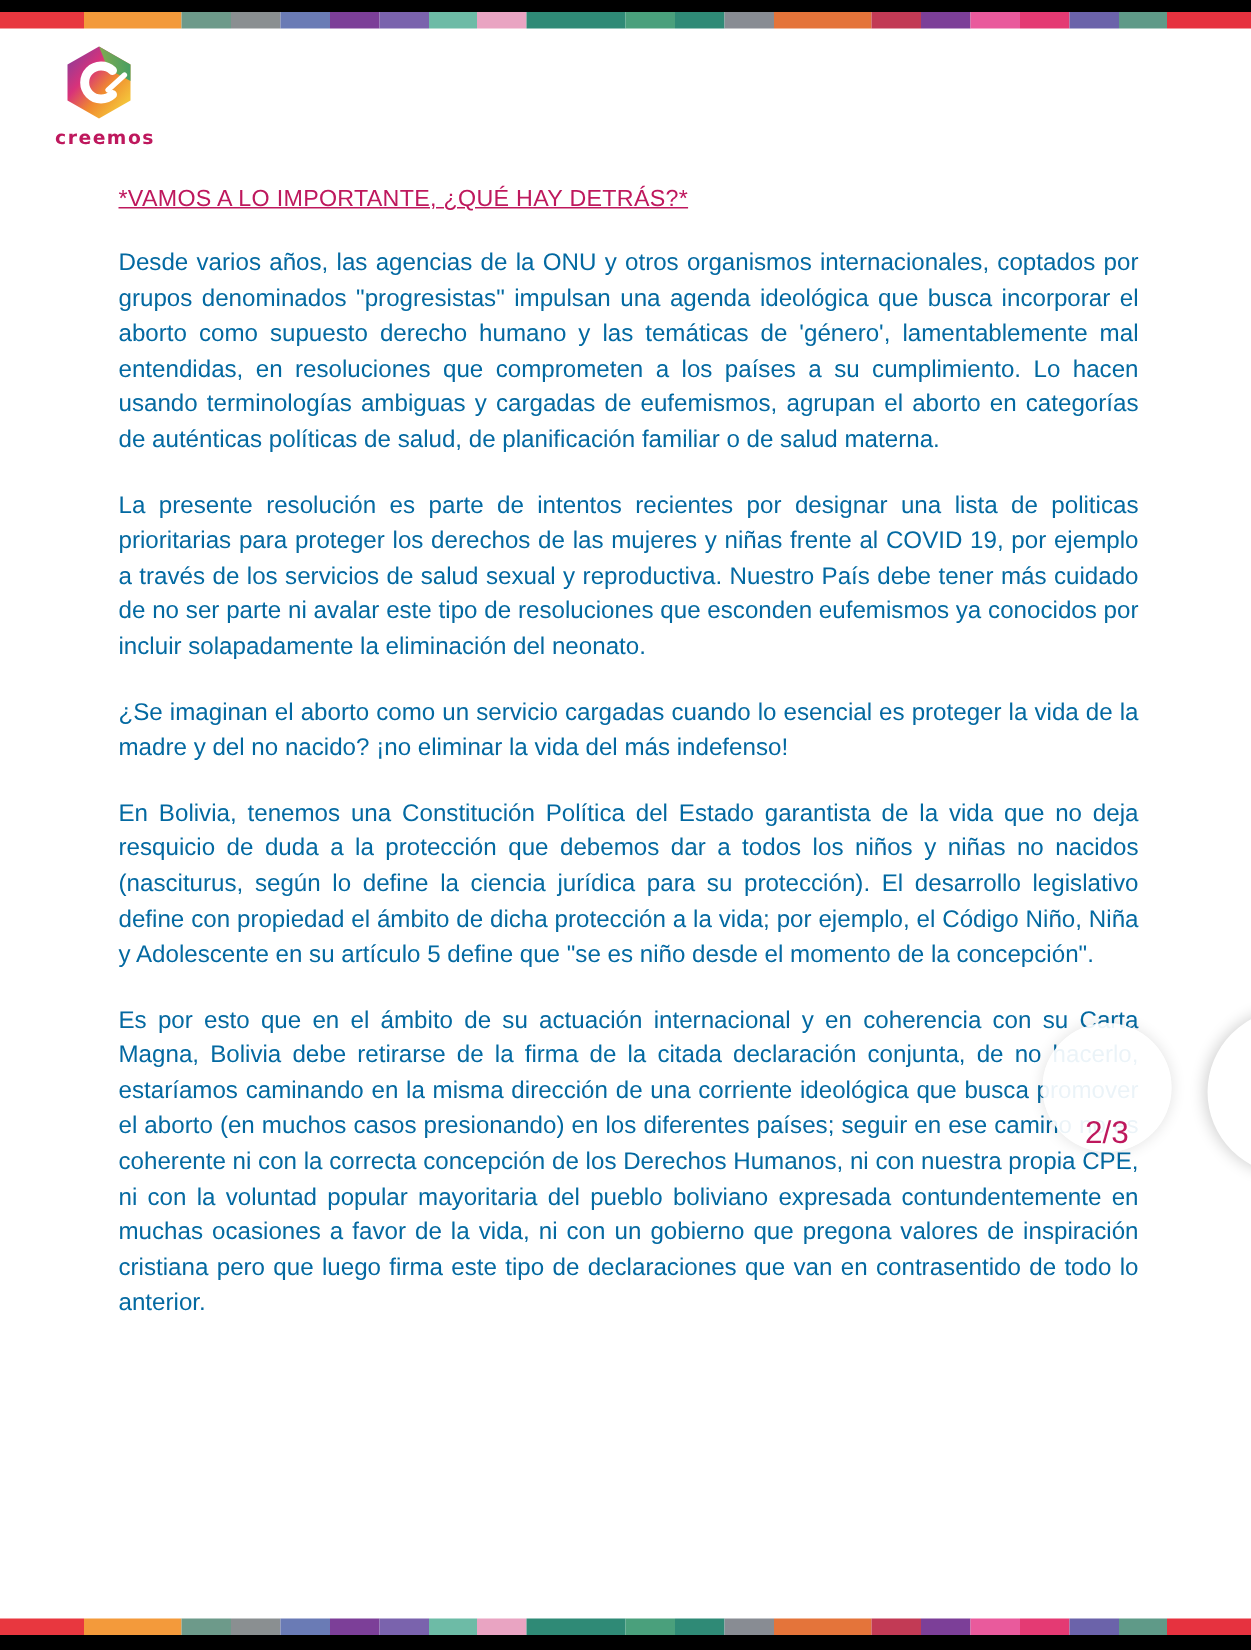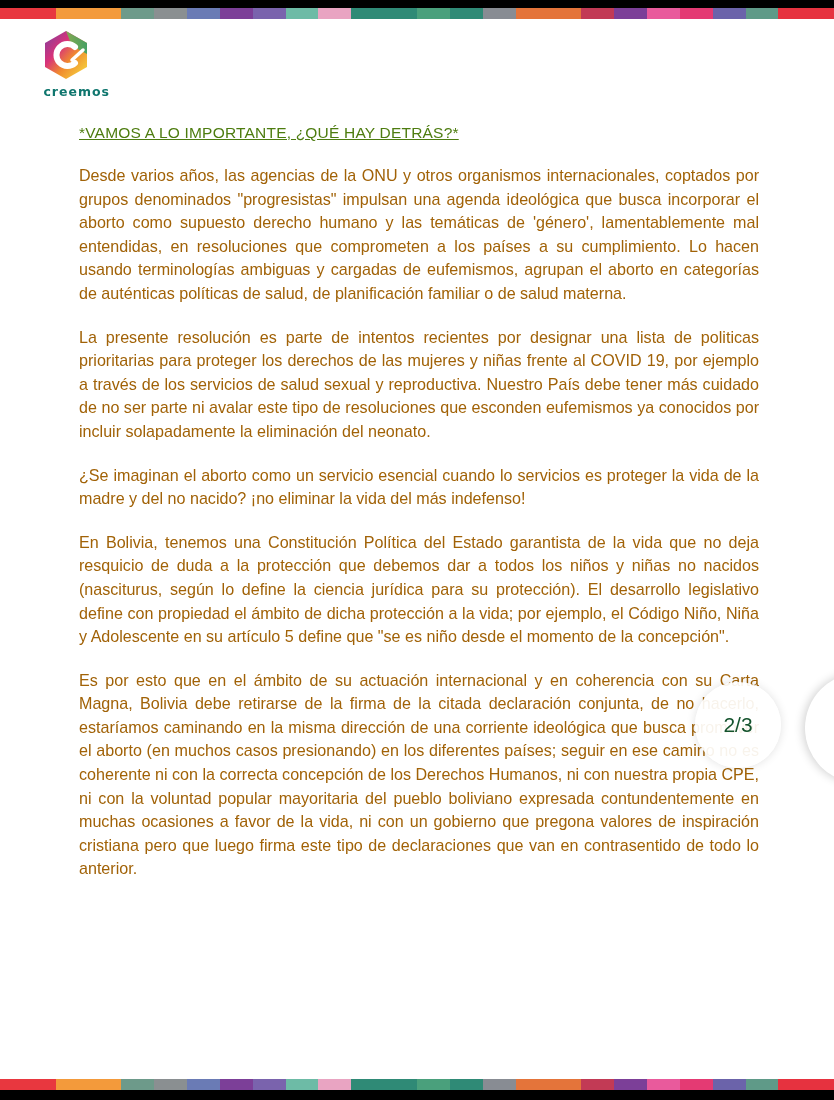--- a/index.html
+++ b/index.html
@@ -12,43 +12,43 @@
   .top-black { position: absolute; left: 0; top: 0; width: 834px; height: 8px; background: #000; }
   .stripe { position: absolute; left: 0; width: 834px; height: 11px; display: flex; }
   .stripe.top { top: 8px; }
   .stripe.bottom { top: 1079px; }
   .stripe span { display: block; height: 100%; }
   .bottom-black { position: absolute; left: 0; top: 1090px; width: 834px; height: 10px; background: #000; }
 
   .logo { position: absolute; left: 30px; top: 28px; width: 80px; height: 75px; }
   .logo-mark { position: absolute; left: 12px; top: 2px; width: 48px; height: 50px; }
   .logo-text {
-    position: absolute; left: 0; top: 56px; width: 80px; text-align: right;
+    position: absolute; left: 0; top: 56px; width: 80px; text-align: center;
     font-family: "DejaVu Sans", sans-serif; font-weight: bold; font-size: 12.5px;
-    letter-spacing: 1px; color: #0f766e;
+    letter-spacing: 1px; color: #be185d;
   }
 
   .doc { position: absolute; left: 79px; top: 124px; width: 680px; }
   .heading {
-    font-size: 15.5px; text-decoration: underline; color: #4d7c0f; letter-spacing: 0.2px;
+    font-size: 15.5px; text-decoration: underline; color: #be185d; letter-spacing: 0.2px;
     margin: 0 0 22px 0; font-weight: normal;
   }
   .para {
     font-size: 16.1px; line-height: 23.6px; text-align: justify; margin: 0;
-    color: #a16207;
+    color: #0369a1;
   }
   .para + .para { margin-top: 20px; }
   .para.tight { margin-top: 0 !important; }
 
   .page-indicator {
     position: absolute; left: 695px; top: 682px; width: 86px; height: 86px;
     border-radius: 50%; background: rgba(255,255,255,0.92);
     box-shadow: 0 0 10px rgba(0,0,0,0.12);
-    display: flex; align-items: center; justify-content: center;
-    font-size: 21px; color: #14532d;
+    display: flex; align-items: flex-end; justify-content: center;
+    font-size: 21px; color: #be185d;
   }
   .next-page-edge {
     position: absolute; left: 805px; top: 673px; width: 110px; height: 110px;
     border-radius: 50%; background: #fff;
     box-shadow: -2px 0 10px rgba(0,0,0,0.18);
   }
 </style>
 </head>
 <body>
 
@@ -96,21 +96,21 @@
     <path d="M33 17 A11 11 0 1 0 33 33" fill="none" stroke="#fff" stroke-width="6" stroke-linecap="round"></path>
     <path d="M30 30 L41 20" stroke="#fff" stroke-width="3.5" stroke-linecap="round"></path>
   </svg>
   <div class="logo-text">creemos</div>
 </div>
 
 <div class="doc">
   <h1 class="heading">*VAMOS A LO IMPORTANTE, ¿QUÉ HAY DETRÁS?*</h1>
   <p class="para">Desde varios años, las agencias de la ONU y otros organismos internacionales, coptados por grupos denominados "progresistas" impulsan una agenda ideológica que busca incorporar el aborto como supuesto derecho humano y las temáticas de 'género', lamentablemente mal entendidas, en resoluciones que comprometen a los países a su cumplimiento. Lo hacen usando terminologías ambiguas y cargadas de eufemismos, agrupan el aborto en categorías de auténticas políticas de salud, de planificación familiar o de salud materna.</p>
   <p class="para">La presente resolución es parte de intentos recientes por designar una lista de politicas prioritarias para proteger los derechos de las mujeres y niñas frente al COVID 19, por ejemplo a través de los servicios de salud sexual y reproductiva. Nuestro País debe tener más cuidado de no ser parte ni avalar este tipo de resoluciones que esconden eufemismos ya conocidos por incluir solapadamente la eliminación del neonato.</p>
-  <p class="para">¿Se imaginan el aborto como un servicio esencial cuando lo servicios es proteger la vida de la madre y del no nacido? ¡no eliminar la vida del más indefenso!</p>
+  <p class="para">¿Se imaginan el aborto como un servicio cargadas cuando lo esencial es proteger la vida de la madre y del no nacido? ¡no eliminar la vida del más indefenso!</p>
   <p class="para">En Bolivia, tenemos una Constitución Política del Estado garantista de la vida que no deja resquicio de duda a la protección que debemos dar a todos los niños y niñas no nacidos (nasciturus, según lo define la ciencia jurídica para su protección). El desarrollo legislativo define con propiedad el ámbito de dicha protección a la vida; por ejemplo, el Código Niño, Niña y Adolescente en su artículo 5 define que "se es niño desde el momento de la concepción".</p>
   <p class="para">Es por esto que en el ámbito de su actuación internacional y en coherencia con su Carta Magna, Bolivia debe retirarse de la firma de la citada declaración conjunta, de no hacerlo, estaríamos caminando en la misma dirección de una corriente ideológica que busca promover el aborto (en muchos casos presionando) en los diferentes países; seguir en ese camino no es coherente ni con la correcta concepción de los Derechos Humanos, ni con nuestra propia CPE, ni con la voluntad popular mayoritaria del pueblo boliviano expresada contundentemente en muchas ocasiones a favor de la vida, ni con un gobierno que pregona valores de inspiración cristiana pero que luego firma este tipo de declaraciones que van en contrasentido de todo lo anterior.</p>
 </div>
 
 <div class="page-indicator">
   <span>2/3</span>
 </div>
 <div class="next-page-edge"></div>
 
 <div class="stripe bottom" id="stripe-bottom">

